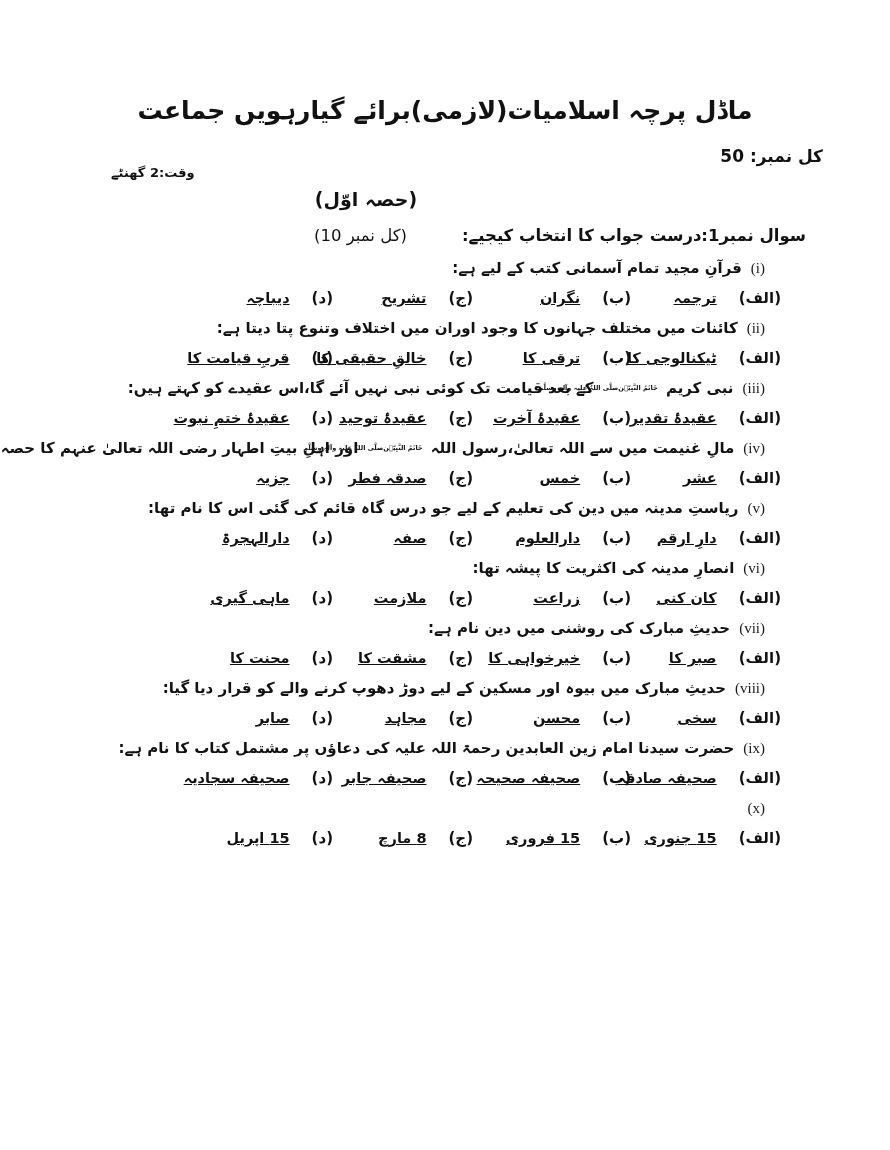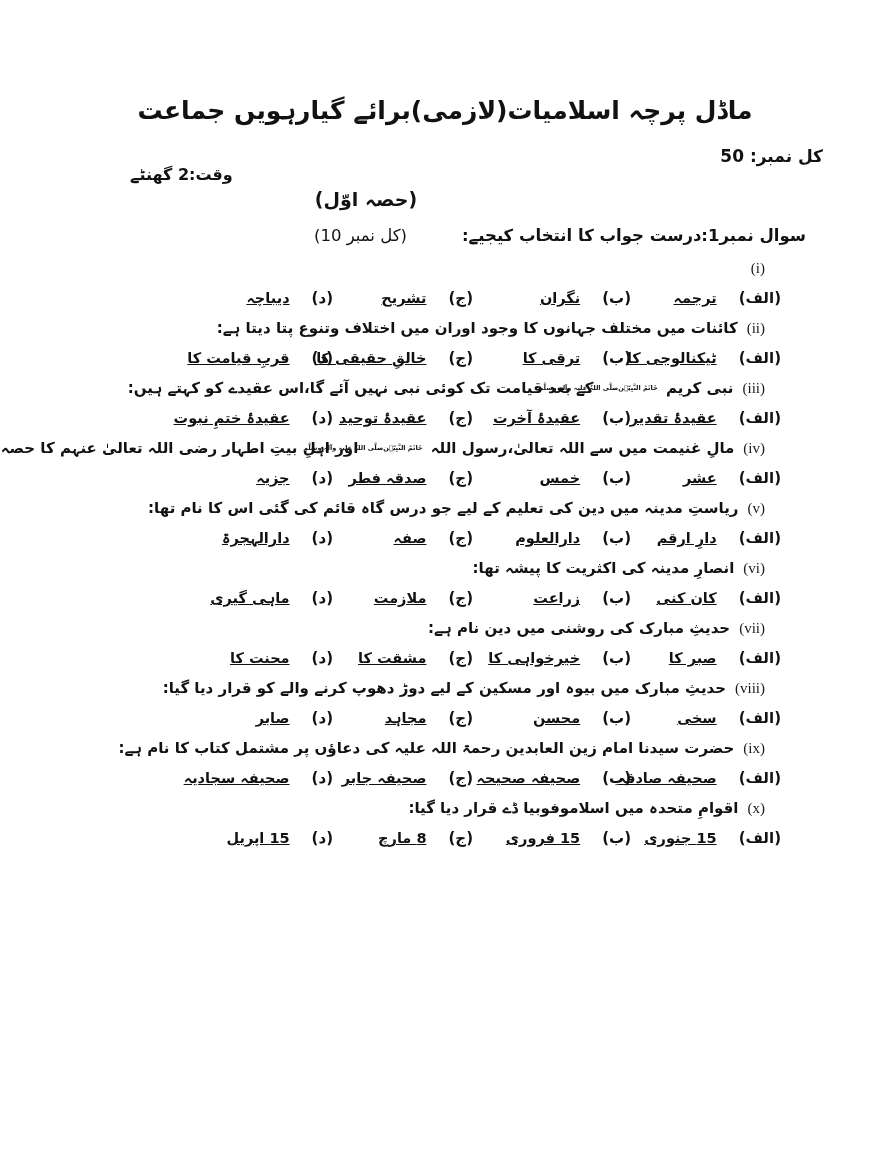--- a/index.html
+++ b/index.html
@@ -17,22 +17,22 @@
     text-align:center;
     font-size:25px;font-weight:bold;
     direction:rtl;
     letter-spacing:0;
   }
   .total-marks{
     position:absolute;top:146px;right:75px;
     direction:rtl;font-size:17px;font-weight:bold;
   }
   .time{
-    position:absolute;top:165px;left:130px;
-    direction:rtl;font-size:16px;font-weight:bold;
+    position:absolute;top:165px;left:111px;
+    direction:rtl;font-size:13px;font-weight:bold;
   }
   .section-heading{
     position:absolute;top:188px;left:0;width:732px;
     text-align:center;direction:rtl;
     font-size:19px;font-weight:bold;
   }
   .q1-header{
     position:absolute;top:226px;right:92px;
     direction:rtl;display:flex;align-items:baseline;gap:55px;
     font-size:16.5px;font-weight:bold;white-space:nowrap;
@@ -89,20 +89,21 @@
 
   <div class="q1-header">
     <span>سوال نمبر1:درست جواب کا انتخاب کیجیے:</span>
     <span class="q1-marks">(10 کل نمبر)</span>
   </div>
 
   <div class="questions" id="questions">
       <div class="q-block">
         <div class="q-line">
           <span class="q-num">(i)</span>
+          <span class="q-text">قرآنِ مجید تمام آسمانی کتب کے لیے ہے:</span>
         </div>
         <div class="opt-row">
           <div class="opt-cell">
             <span class="opt-marker">(الف)</span>
             <span class="opt-text">ترجمہ</span>
           </div>
           <div class="opt-cell">
             <span class="opt-marker">(ب)</span>
             <span class="opt-text">نگران</span>
           </div>
@@ -310,21 +311,20 @@
           </div>
           <div class="opt-cell">
             <span class="opt-marker">(د)</span>
             <span class="opt-text">صحیفہ سجادیہ</span>
           </div>
         </div>
       </div>
       <div class="q-block">
         <div class="q-line">
           <span class="q-num">(x)</span>
-          <span class="q-text">اقوامِ متحدہ میں اسلاموفوبیا ڈے قرار دیا گیا:</span>
         </div>
         <div class="opt-row">
           <div class="opt-cell">
             <span class="opt-marker">(الف)</span>
             <span class="opt-text">15 جنوری</span>
           </div>
           <div class="opt-cell">
             <span class="opt-marker">(ب)</span>
             <span class="opt-text">15 فروری</span>
           </div>

